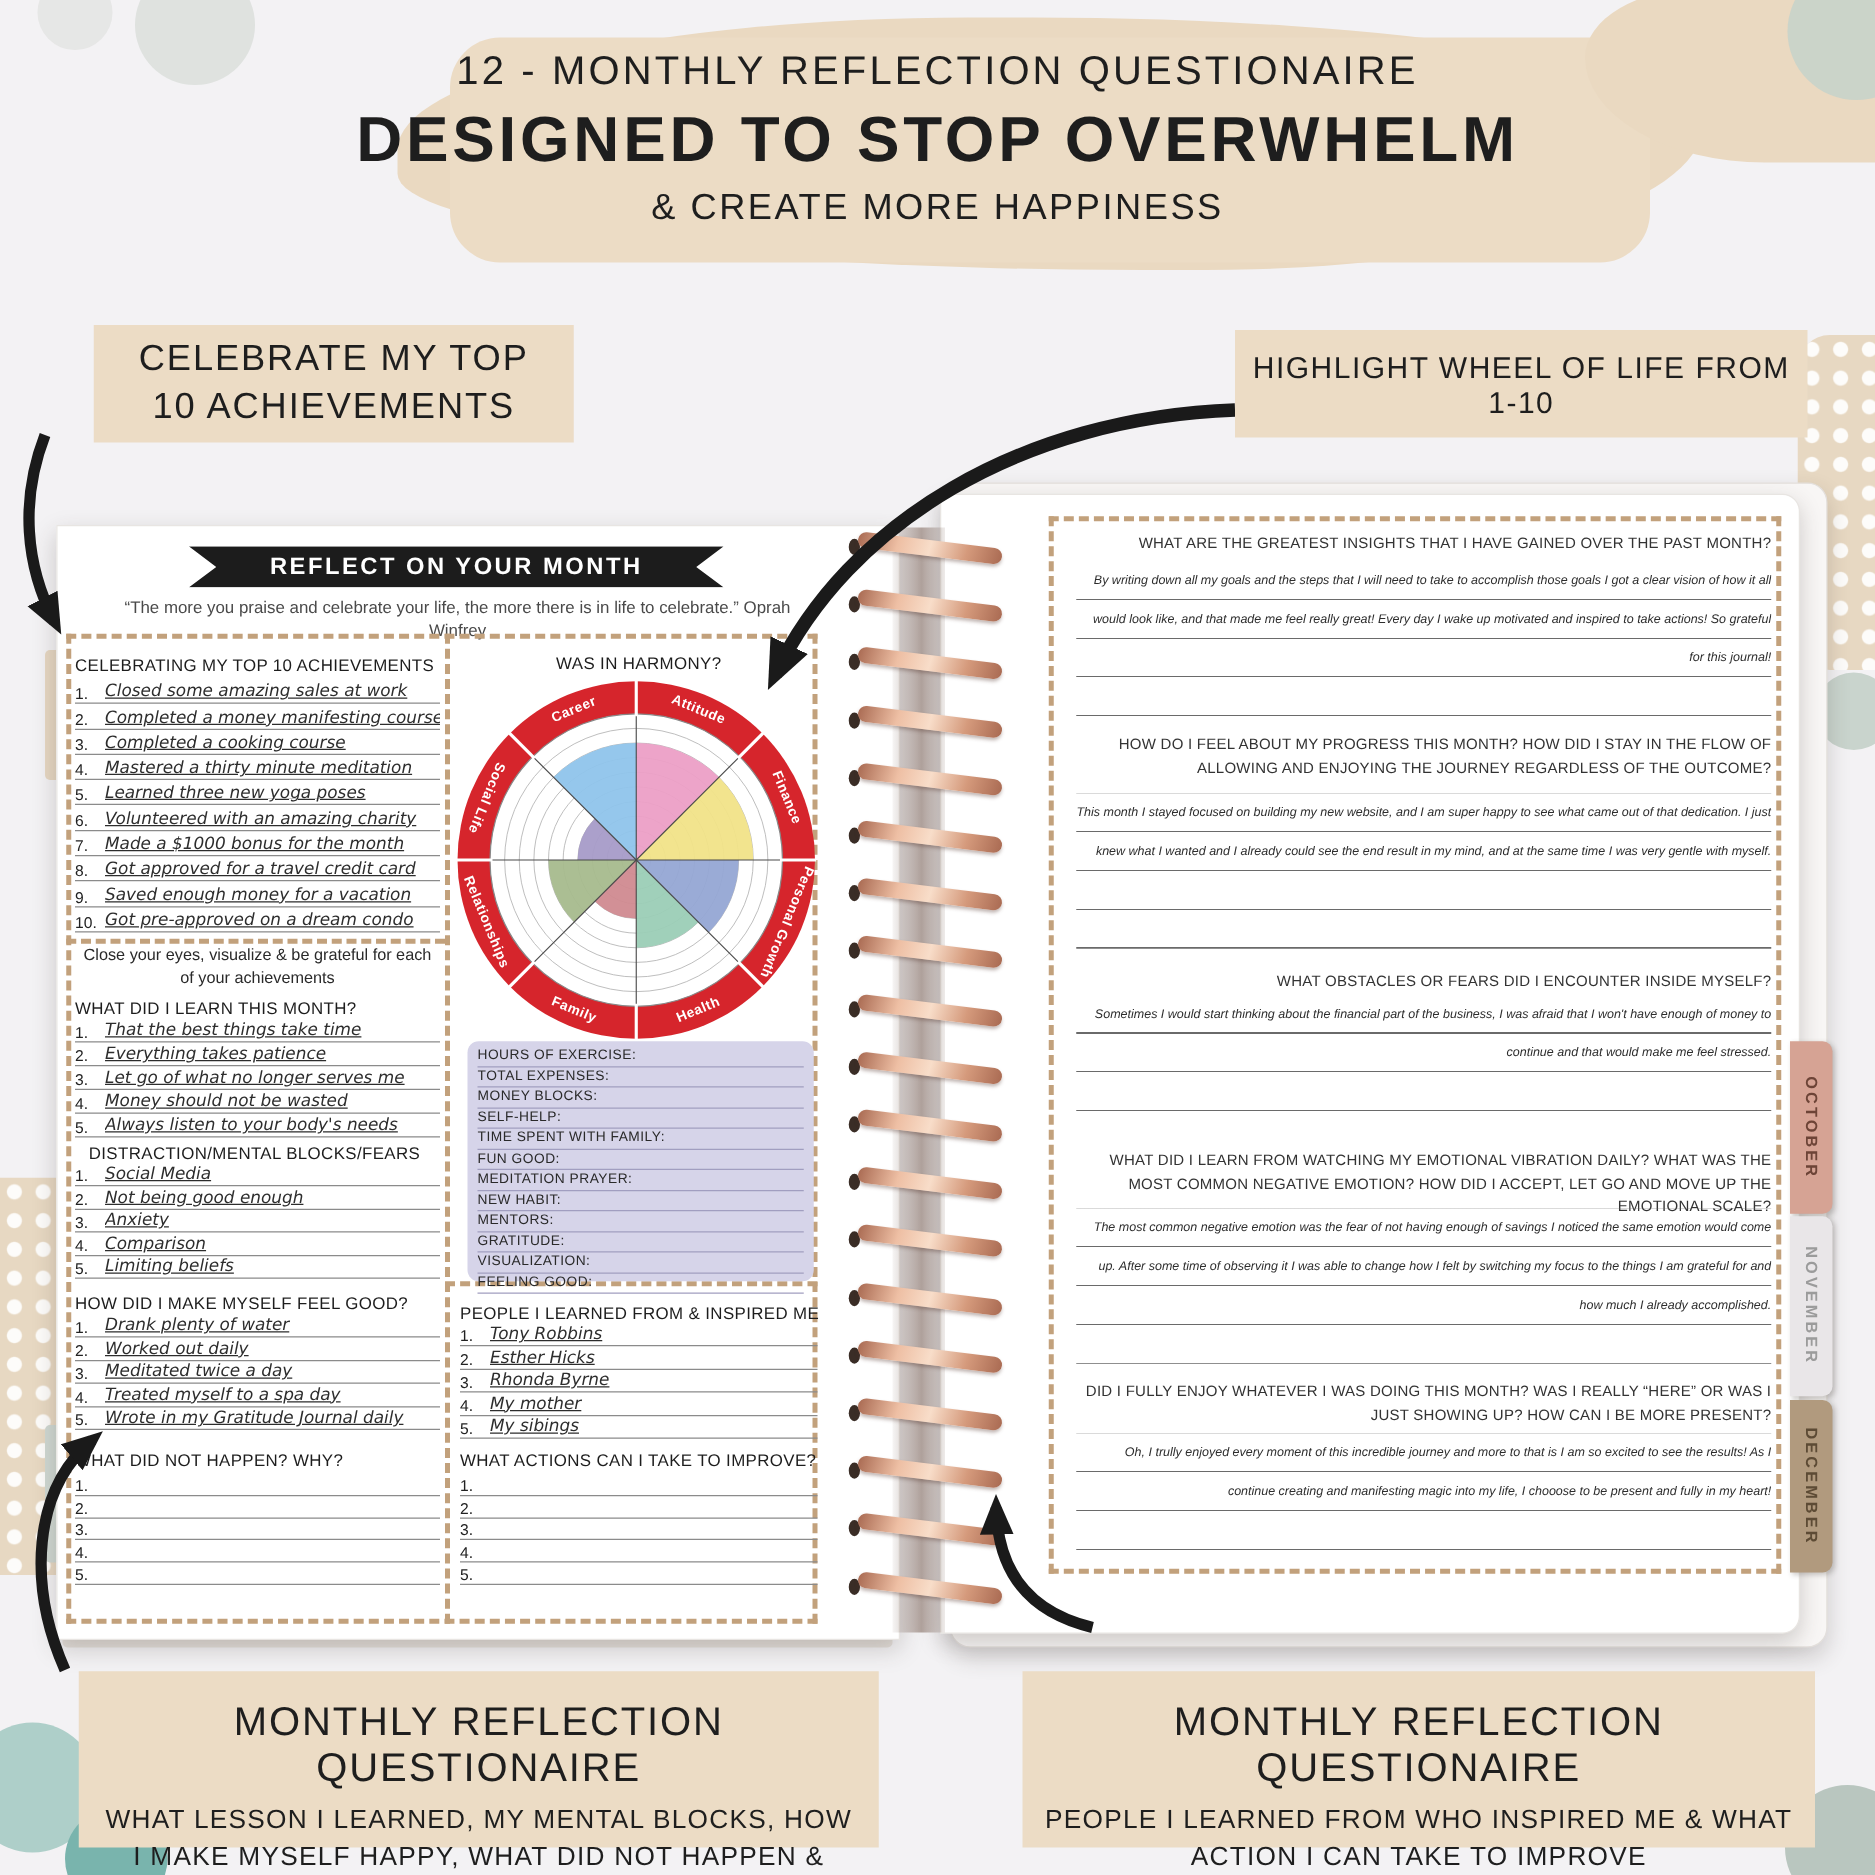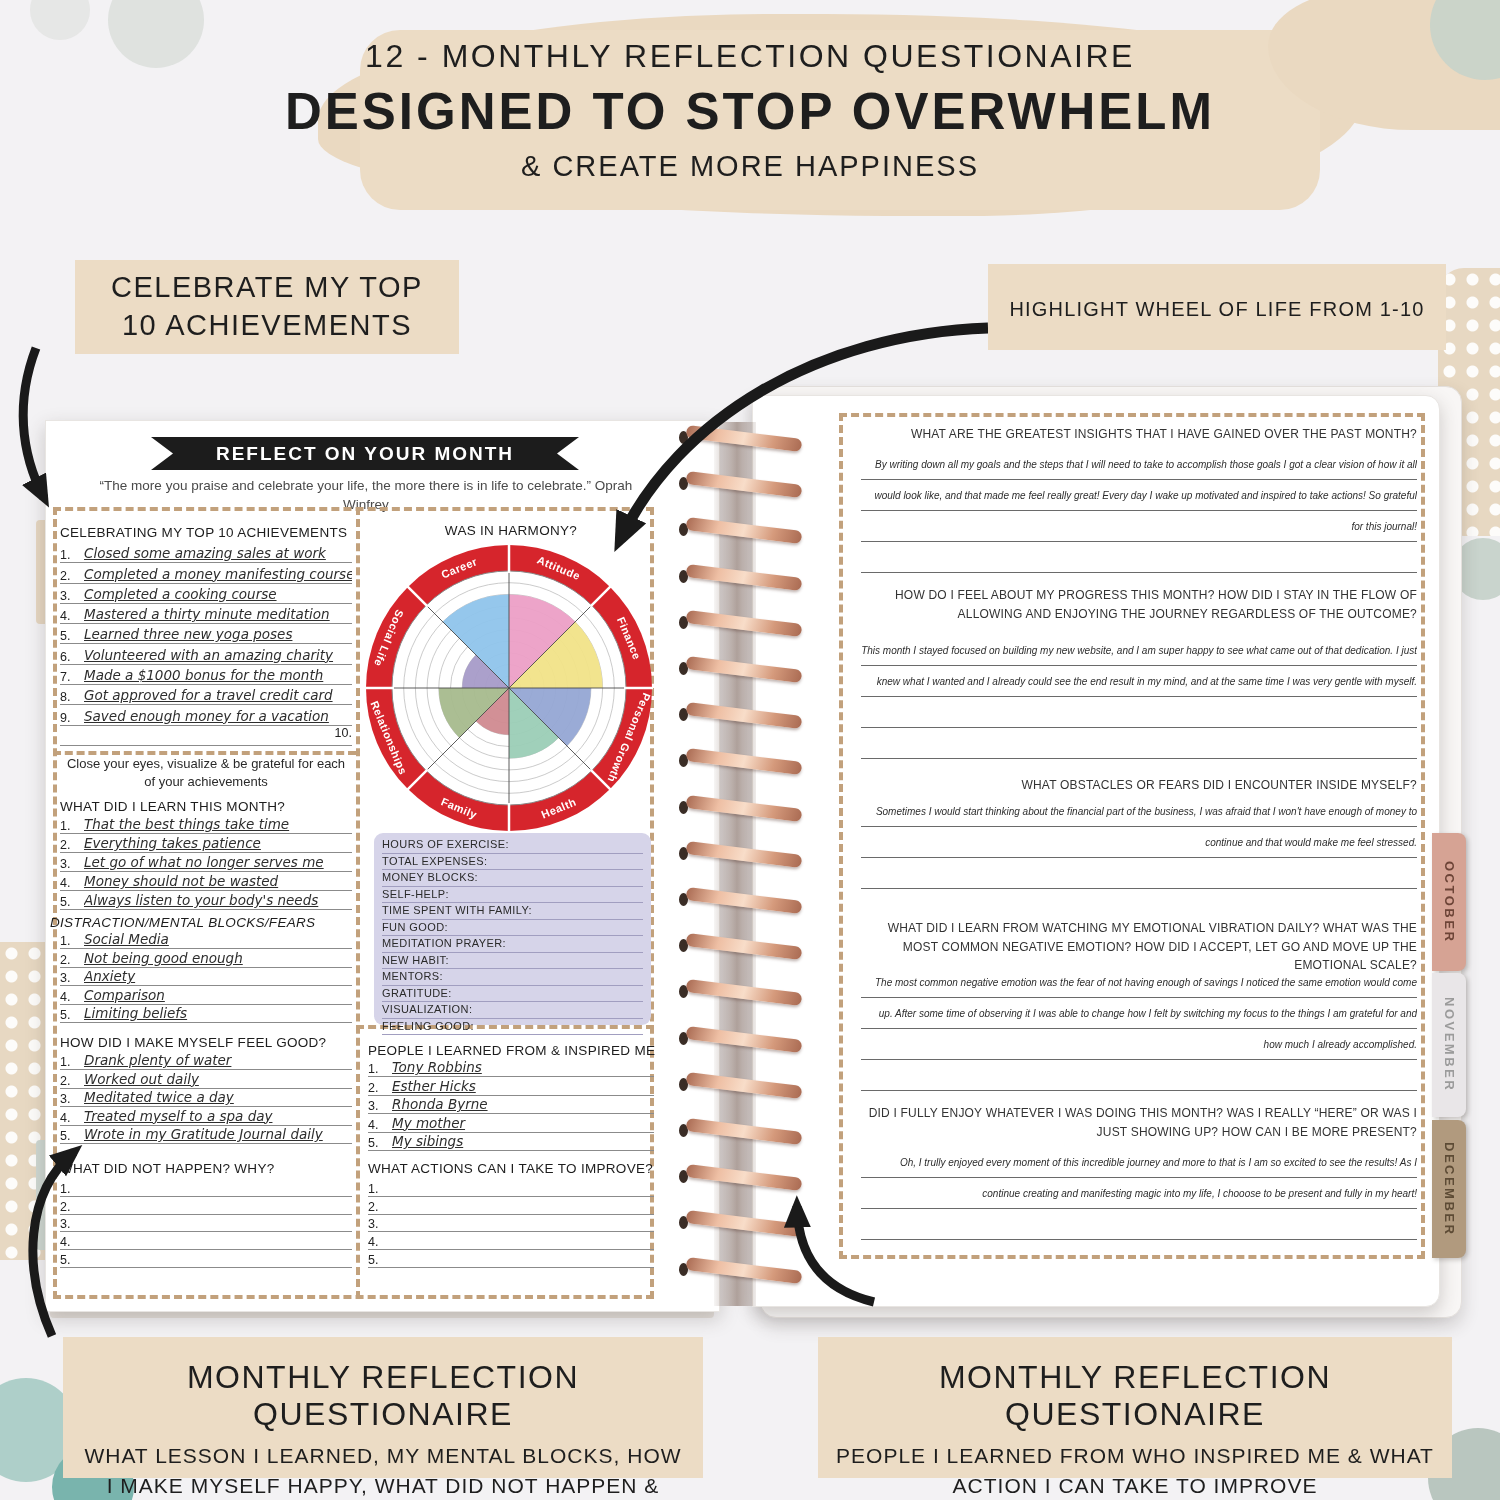--- a/index.html
+++ b/index.html
@@ -24,21 +24,21 @@
   .hdr .l1{font-size:32px;letter-spacing:2.5px;font-weight:500;}
   .hdr .l2{font-size:51px;letter-spacing:3px;font-weight:600;margin-top:7px;}
   .hdr .l3{font-size:29px;letter-spacing:2px;font-weight:400;margin-top:9px;}
 
   
   .callout{position:absolute;background:#ecdcc5;text-align:center;display:flex;flex-direction:column;justify-content:center;}
   .co-left{left:75px;top:260px;width:384px;height:94px;}
   .co-left .t{font-size:29px;letter-spacing:1.5px;line-height:1.3;font-weight:500;}
   .co-right{left:988px;top:264px;width:458px;height:86px;}
   .co-right .t{font-size:29px;letter-spacing:1.5px;font-weight:500;}
-  .co-right .s{font-size:20px;letter-spacing:1.2px;margin-top:4px;font-weight:500;}
+  .co-right .s{font-size:24px;letter-spacing:1.2px;margin-top:4px;font-weight:500;}
 
   
   .page{position:absolute;background:#ffffff;box-shadow:0 7px 18px rgba(60,50,45,.22);border:1px solid #e8e5e2;}
   .lpage{left:45px;top:420px;width:673px;height:890px;}
   .rcover{left:760px;top:386px;width:700px;height:930px;background:#f8f6f5;border-radius:16px;border:1px solid #e3dfdc;box-shadow:0 8px 18px rgba(60,50,45,.2);}
   .rpage{left:752px;top:395px;width:686px;height:910px;border-radius:0 14px 14px 0;text-align:right;}
   .pagestack-l{left:50px;top:1308px;width:664px;height:10px;background:#e4dfda;border-radius:4px;}
   .edge-tab{position:absolute;width:12px;border-radius:4px 0 0 4px;}
 
   
@@ -150,21 +150,21 @@
           <span class="t hand">Made a $1000 bonus for the month</span>
         </div>
         <div class="lrow" style="height: 20.3px;">
           <span class="n">8.</span>
           <span class="t hand">Got approved for a travel credit card</span>
         </div>
         <div class="lrow" style="height: 20.3px;">
           <span class="n">9.</span>
           <span class="t hand">Saved enough money for a vacation</span>
         </div>
-        <div class="lrow" style="height: 20.3px; flex-direction: column;">
+        <div class="lrow" style="height: 20.3px;">
           <span class="n">10.</span>
           <span class="t hand">Got pre-approved on a dream condo</span>
         </div>
       </div>
     <div class="note" style="left:14px;top:334px;width:292px;">Close your eyes, visualize &amp; be grateful for each of your achievements</div>
     <div class="ptitle" style="left:14px;top:378px;">WHAT DID I LEARN THIS MONTH?</div>
     <div class="listbox" style="left:14px;top:394px;width:292px;">
         <div class="lrow" style="height: 19px;">
           <span class="n">1.</span>
           <span class="t hand">That the best things take time</span>
@@ -179,21 +179,21 @@
         </div>
         <div class="lrow" style="height: 19px;">
           <span class="n">4.</span>
           <span class="t hand">Money should not be wasted</span>
         </div>
         <div class="lrow" style="height: 19px;">
           <span class="n">5.</span>
           <span class="t hand">Always listen to your body's needs</span>
         </div>
       </div>
-    <div class="ptitle" style="left:4px;top:494px;font-style:italic;">DISTRACTION/MENTAL BLOCKS/FEARS</div>
+    <div class="ptitle" style="left:25px;top:494px;">DISTRACTION/MENTAL BLOCKS/FEARS</div>
     <div class="listbox" style="left:14px;top:510px;width:292px;">
         <div class="lrow" style="height: 18.4px;">
           <span class="n">1.</span>
           <span class="t hand">Social Media</span>
         </div>
         <div class="lrow" style="height: 18.4px;">
           <span class="n">2.</span>
           <span class="t hand">Not being good enough</span>
         </div>
         <div class="lrow" style="height: 18.4px;">

